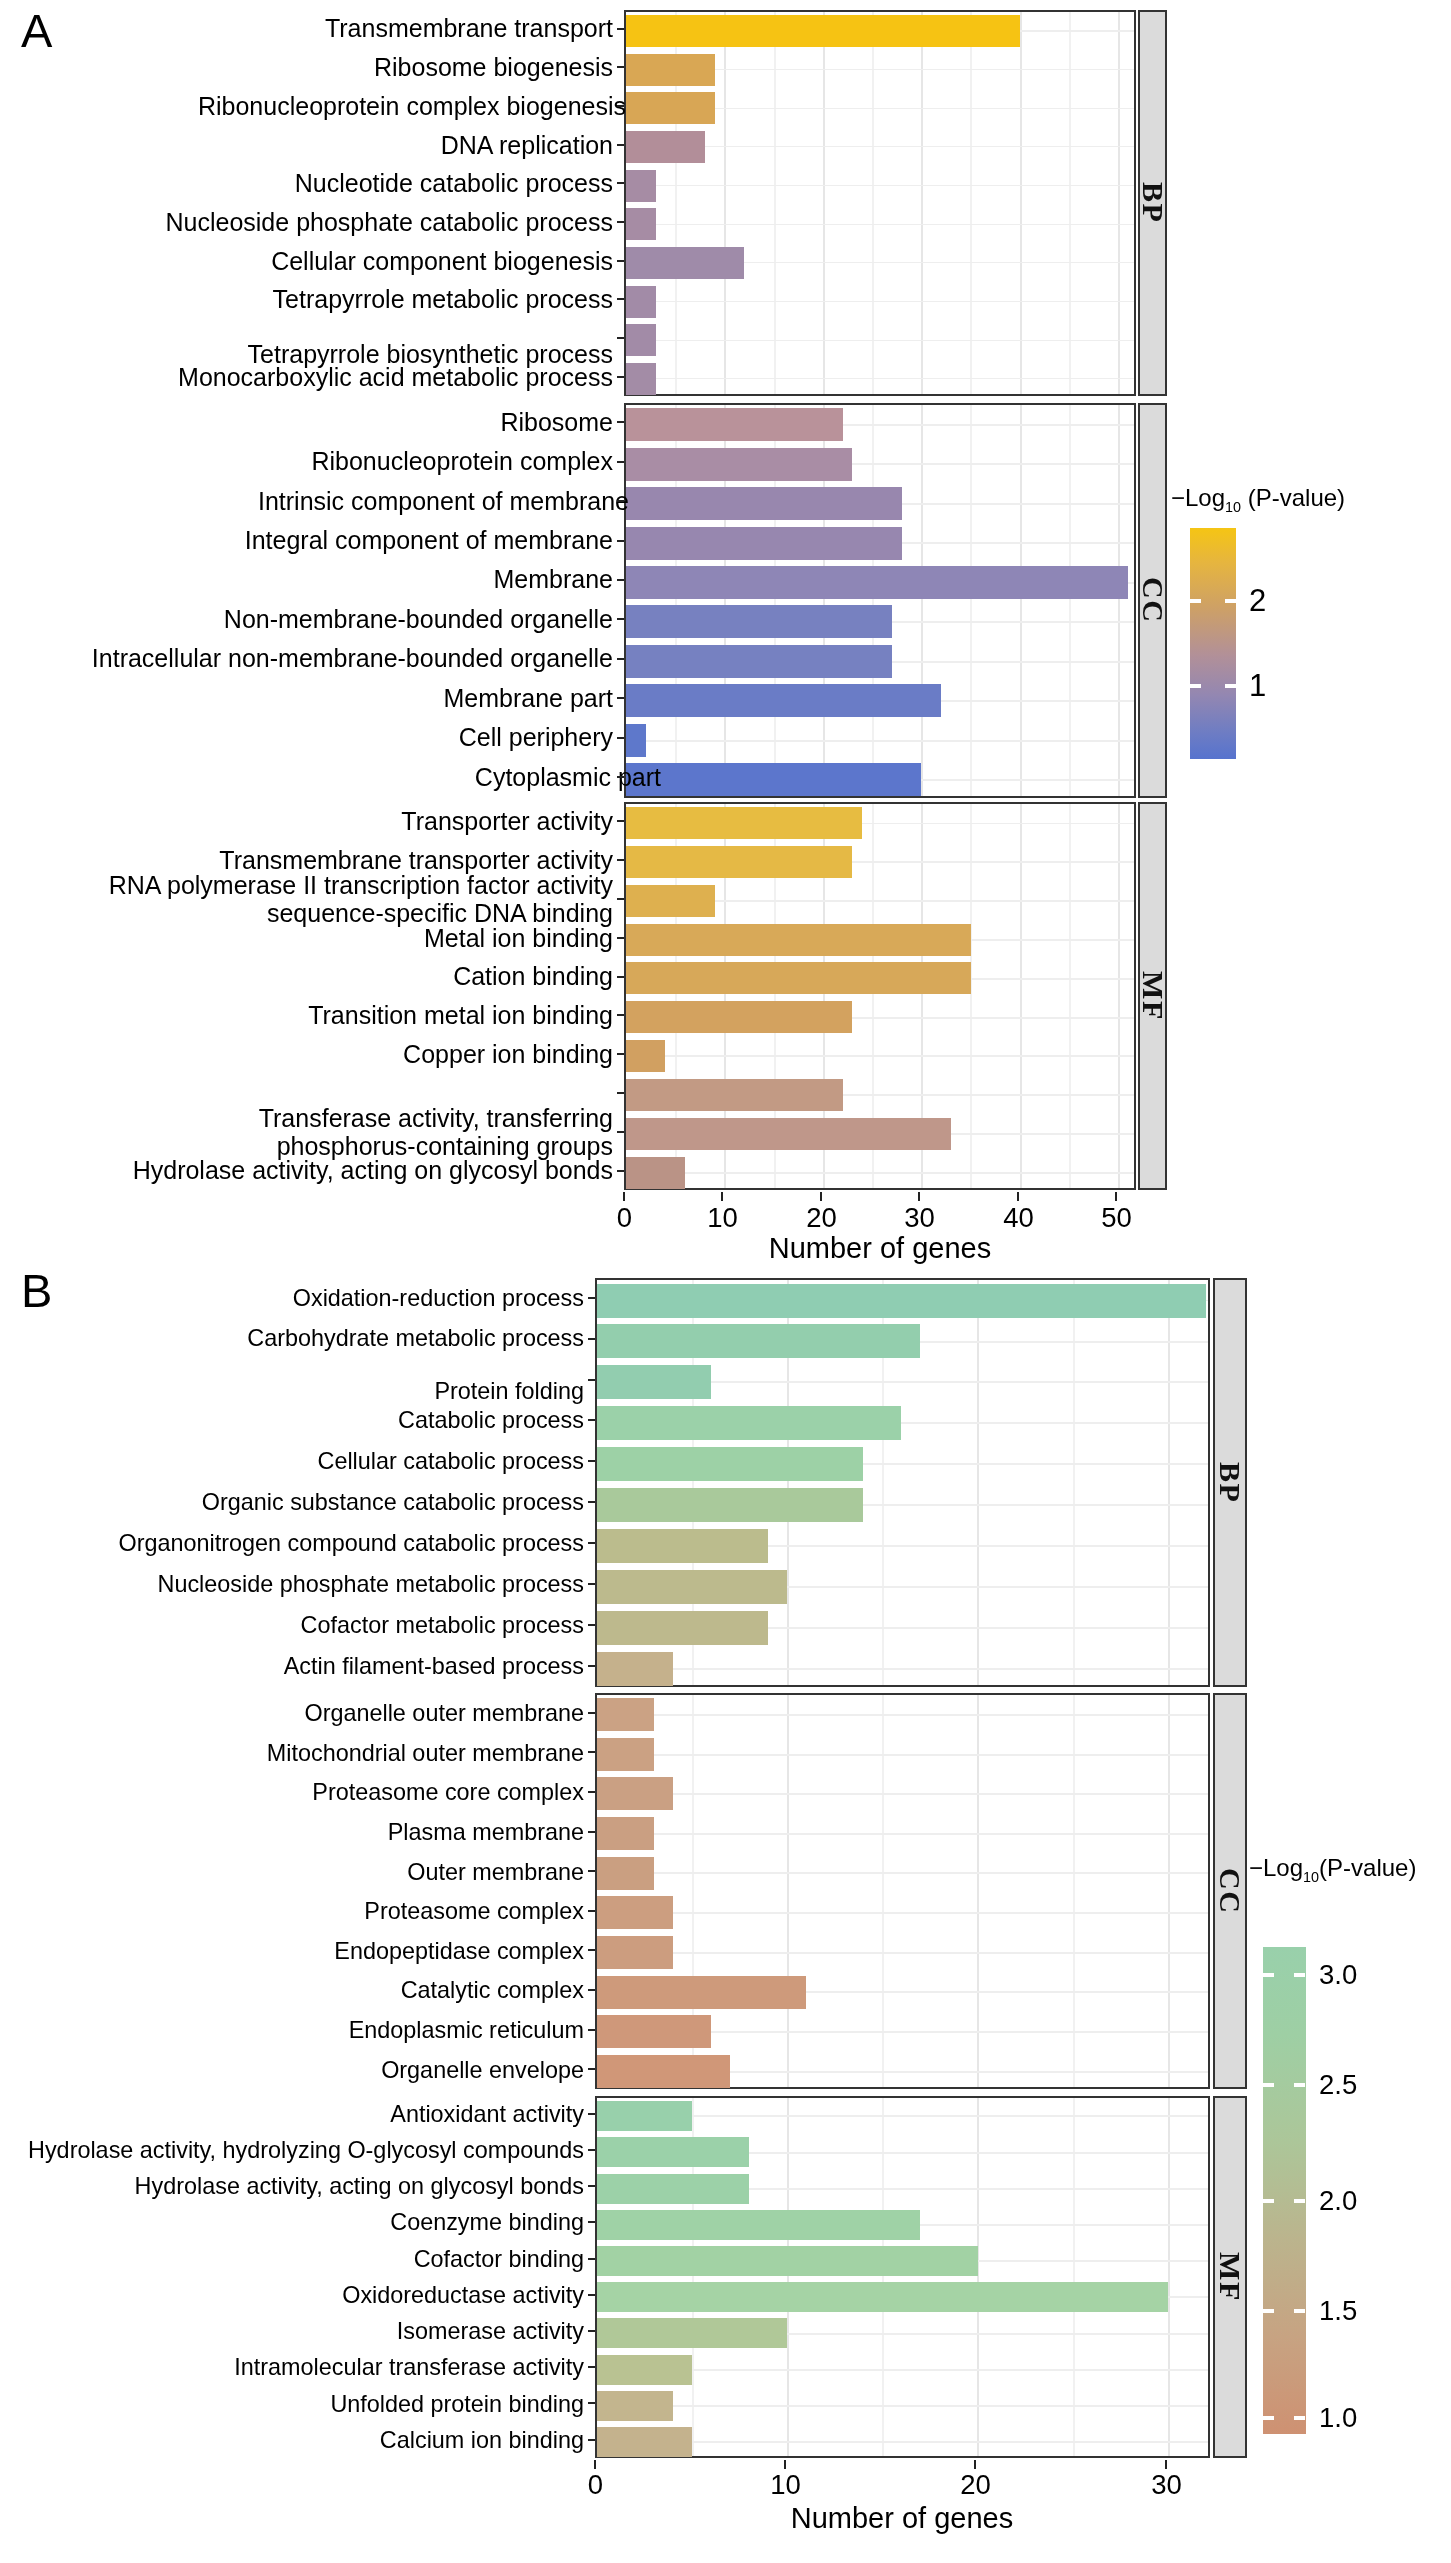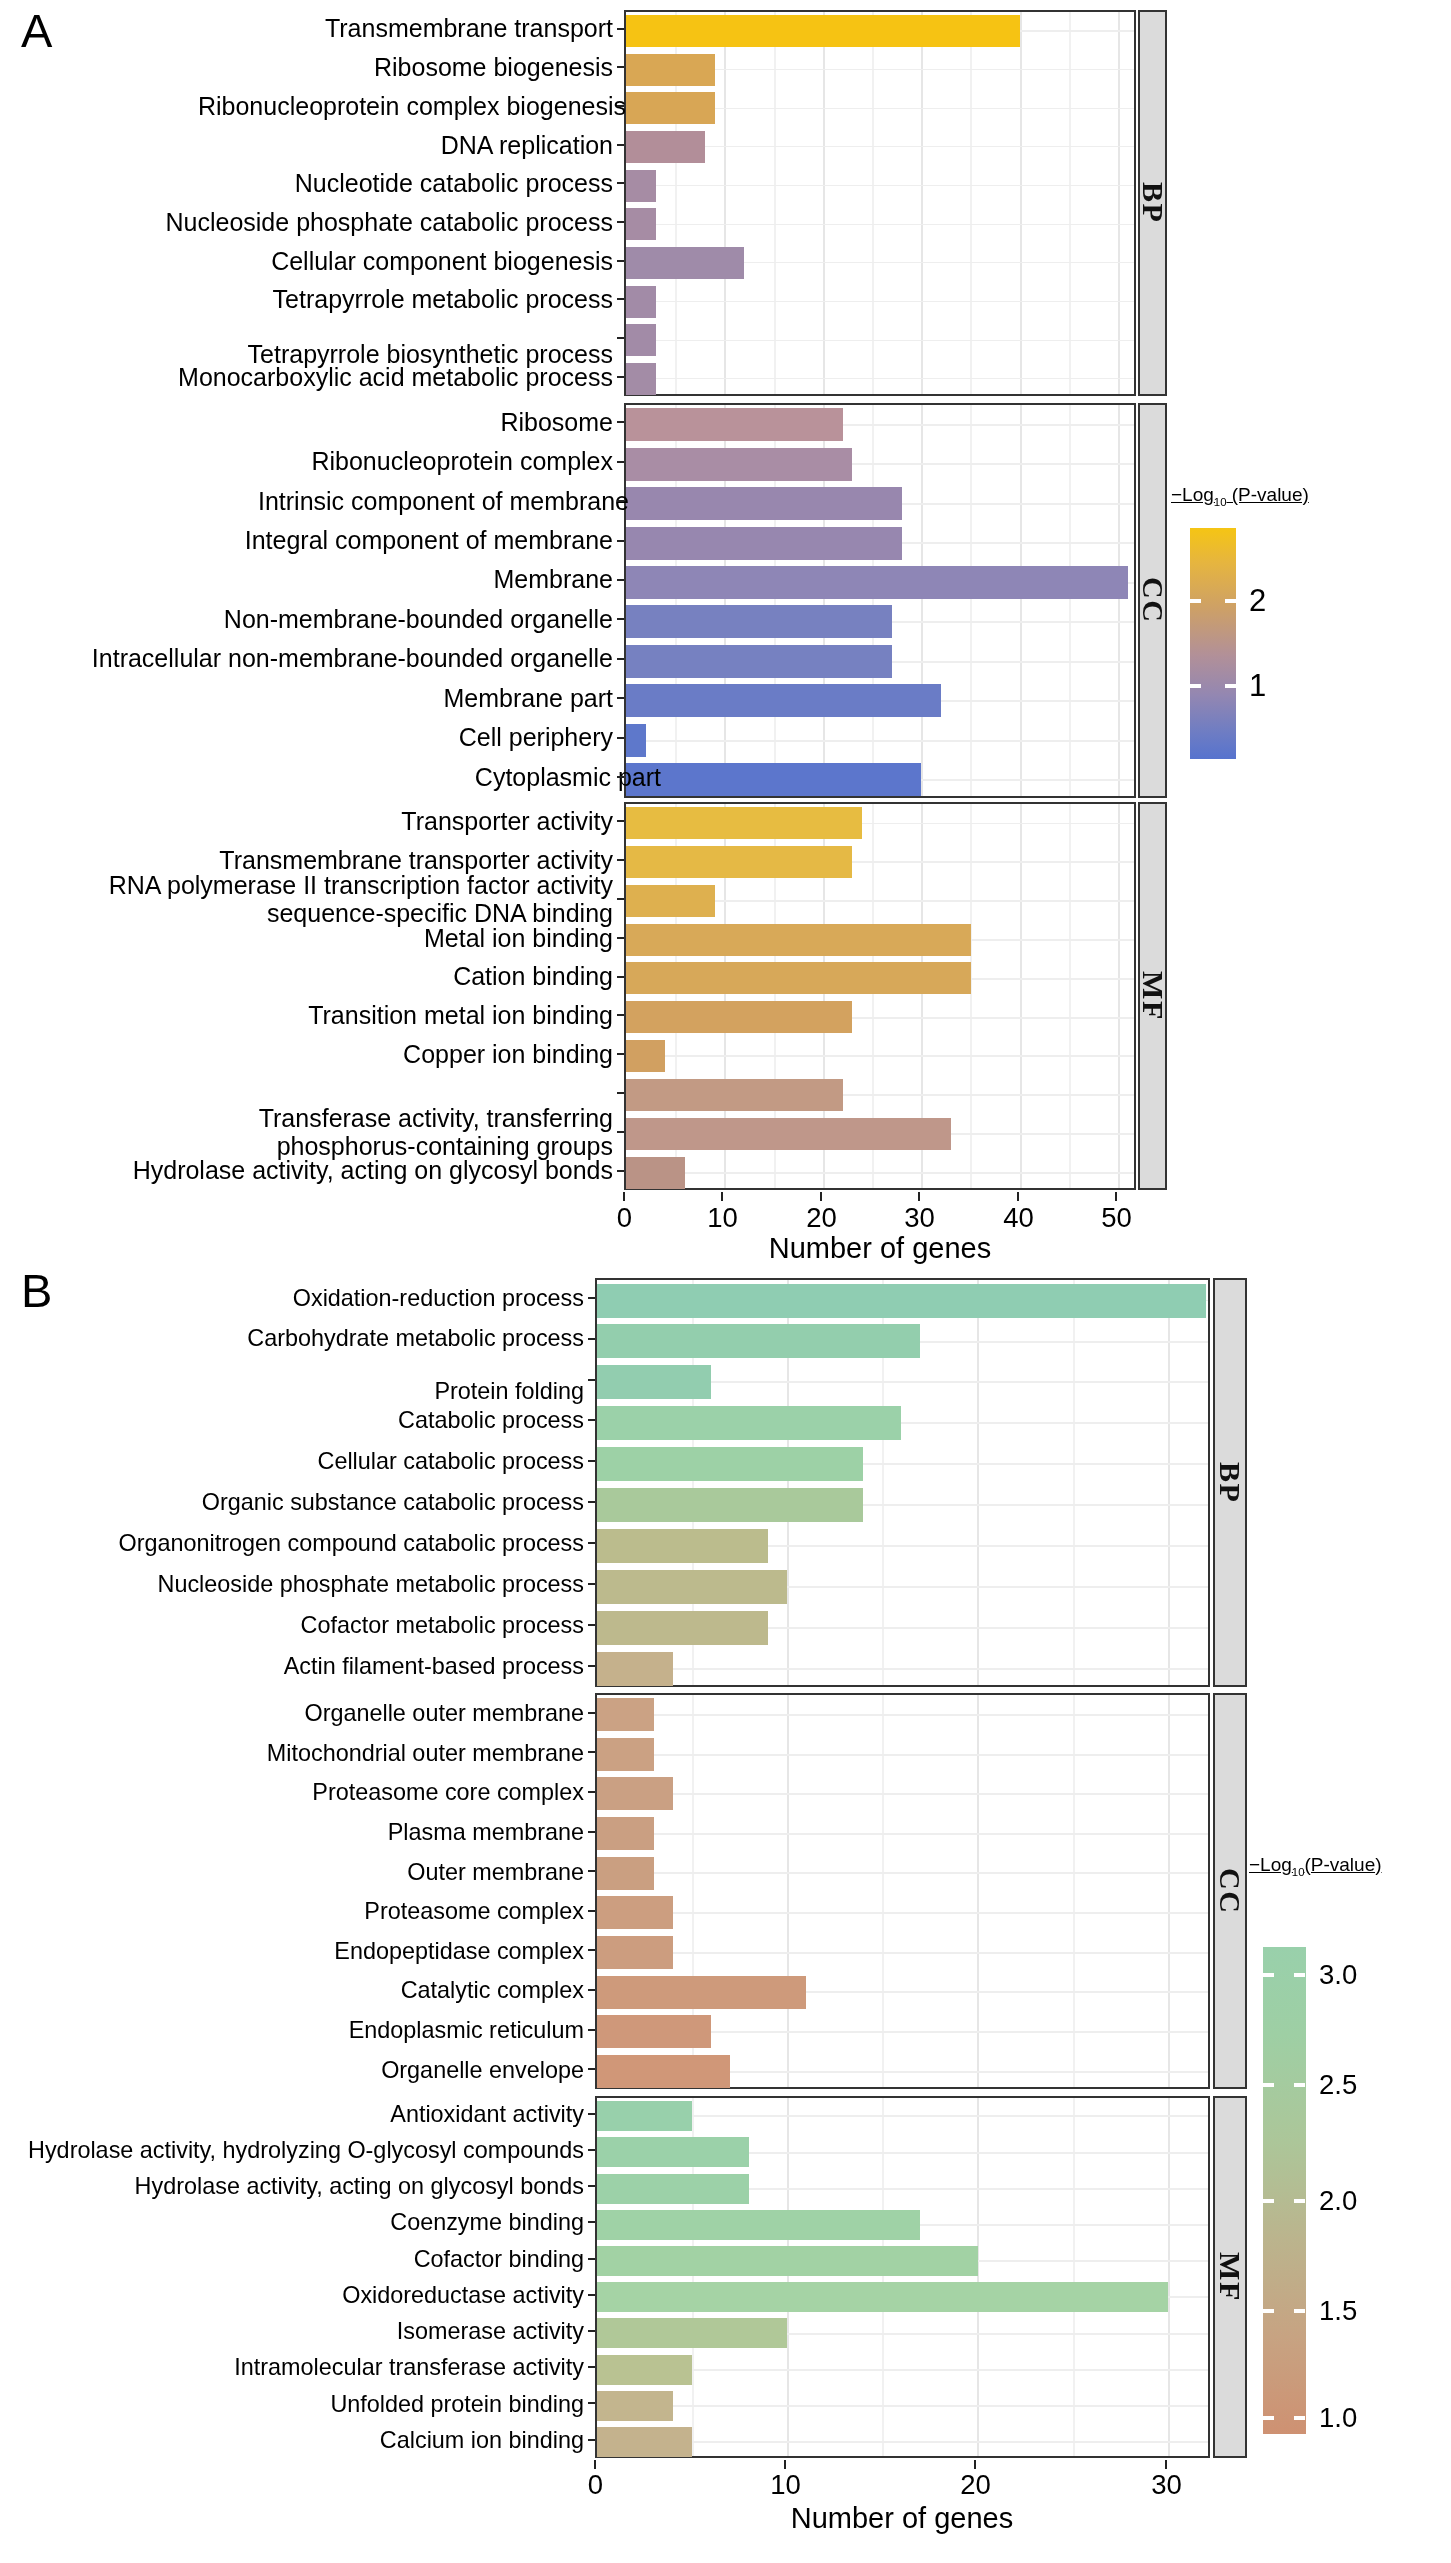--- a/index.html
+++ b/index.html
@@ -27,21 +27,21 @@
 
   .strip{position:absolute;background:#dbdbdb;border:2.4px solid #333;box-sizing:border-box;
          display:flex;align-items:center;justify-content:center;}
   .striptext{writing-mode:vertical-rl;font-family:"Liberation Serif","DejaVu Serif",serif;
              font-weight:700;font-size:30px;color:#111;letter-spacing:1.6px;}
 
   .letter{position:absolute;font-size:47px;}
   .letter-a{left:21px;top:3.2px;}
   .letter-b{left:21px;top:1263px;}
 
-  .lgtitle{position:absolute;font-size:19px;white-space:nowrap;text-decoration:underline;}
+  .lgtitle{position:absolute;font-size:24px;white-space:nowrap;}
   .lgtitle sub{font-size:0.6em;}
   .lgtitle-a{left:1171px;top:484px;}
   .lgtitle-b{left:1249px;top:1854px;}
   .lgbar{position:absolute;}
   .lgdash{position:absolute;width:11.3px;height:4px;background:#fff;}
   .lglabel{position:absolute;font-size:31px;transform:translateY(-50%);}
   .lglabel.small{font-size:27.5px;}
 </style>
 </head>
 <body>

